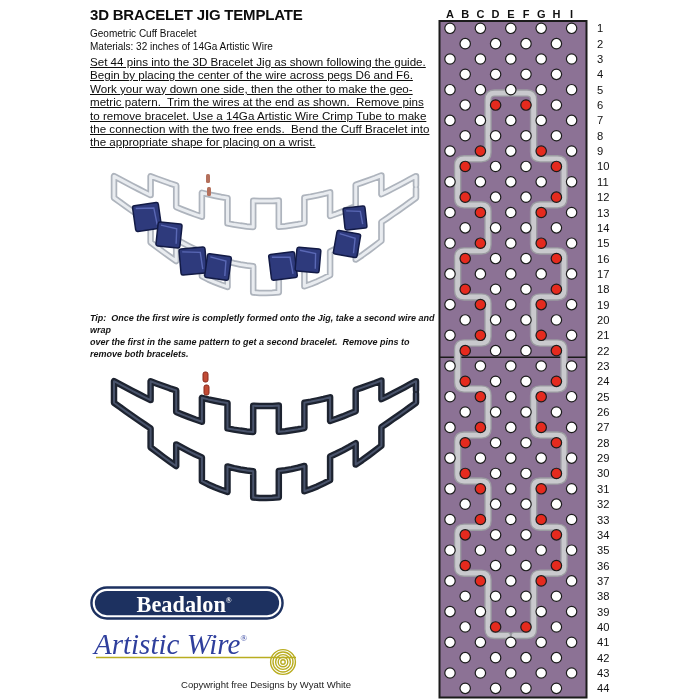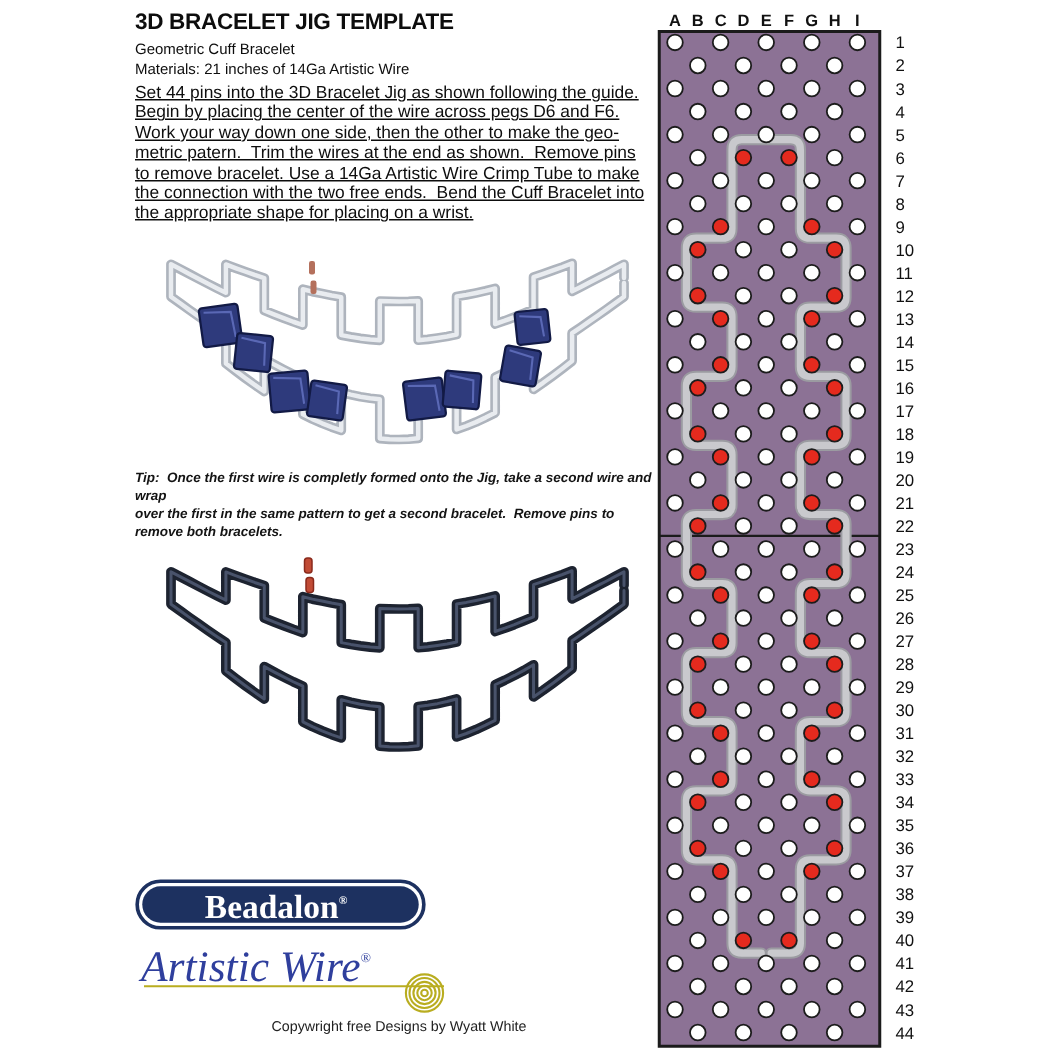--- a/index.html
+++ b/index.html
@@ -20,21 +20,21 @@
   #template-svg{position:absolute;left:0;top:0;}
   svg text{font-family:"Liberation Sans",sans-serif;}
   .serif{font-family:"Liberation Serif",serif;}
 </style>
 </head>
 <body>
 
 <div class="doc">
   <div class="abs title">3D BRACELET JIG TEMPLATE</div>
   <div class="abs sub sub1">Geometric Cuff Bracelet</div>
-  <div class="abs sub sub2">Materials: 21 inches of 14Ga Artistic Wire</div>
+  <div class="abs sub sub2">Materials: 32 inches of 14Ga Artistic Wire</div>
   <div class="abs body-text">Set 44 pins into the 3D Bracelet Jig as shown following the guide.
 Begin by placing the center of the wire across pegs D6 and F6.
 Work your way down one side, then the other to make the geo-
 metric patern.  Trim the wires at the end as shown.  Remove pins
 to remove bracelet. Use a 14Ga Artistic Wire Crimp Tube to make
 the connection with the two free ends.  Bend the Cuff Bracelet into
 the appropriate shape for placing on a wrist.</div>
 
   <svg class="abs photo1" id="photo1" viewBox="0 0 350 165">
       <path d="M326.0,38.4L326.0,33.8L326.0,29.2L320.2,32.2L314.5,35.3L308.7,38.3L302.9,41.3L297.2,44.3L291.4,47.2L291.4,41.0L291.4,34.8L291.4,28.5L285.0,31.0L278.6,33.3L272.1,35.6L265.7,37.8L265.7,44.9L265.7,52.0L265.7,59.2L259.3,61.8L252.9,64.4L246.5,66.8L240.1,69.0L240.1,61.1L240.1,53.2L240.1,45.3L233.7,46.9L227.3,48.3L220.9,49.6L214.4,50.7L214.4,59.2L214.4,67.6L214.4,76.0L208.0,77.3L201.6,78.3L195.2,79.2L188.8,79.8L188.8,71.0L188.8,62.3L188.8,53.6L182.4,53.9L176.0,54.0L169.6,53.9L163.2,53.7L163.2,62.4L163.2,71.2L163.2,79.9L156.8,79.4L150.3,78.6L143.9,77.6L137.5,76.4L137.5,68.0L137.5,59.5L137.5,51.1L131.1,50.0L124.7,48.7L118.3,47.4L111.9,45.8L111.9,53.8L111.9,61.7L111.9,69.7L105.5,67.5L99.1,65.1L92.6,62.6L86.2,60.0L86.2,52.8L86.2,45.6L86.2,38.4L79.8,36.3L73.4,34.0L67.0,31.7L60.6,29.3L60.6,35.6L60.6,41.9L60.6,48.1L54.5,45.1L48.4,42.0L42.3,38.8L36.2,35.6L30.1,32.4L24.0,29.2L24.0,34.6L24.0,40.0L24.0,45.4L24.0,50.8L30.1,55.2L36.2,59.6L42.3,63.9L48.4,68.1L54.5,72.3L60.6,76.4L60.6,82.7L60.6,89.0L60.6,95.3L67.0,100.2L73.4,105.0L79.8,109.6L86.2,114.0L86.2,106.8L86.2,99.6L86.2,92.4L92.6,95.9L99.1,99.3L105.5,102.5L111.9,105.4L111.9,113.3L111.9,121.3L111.9,129.2L118.3,132.4L124.7,135.2L131.1,137.7L137.5,139.9L137.5,131.5L137.5,123.0L137.5,114.5L143.9,116.1L150.3,117.5L156.8,118.5L163.2,119.2L163.2,127.9L163.2,136.7L163.2,145.4L169.6,145.9L176.0,146.0L182.4,145.8L188.8,145.2L188.8,136.4L188.8,127.7L188.8,119.0L195.2,118.2L201.6,117.1L208.0,115.7L214.4,114.0L214.4,122.4L214.4,130.9L214.4,139.3L220.9,137.0L227.3,134.4L233.7,131.4L240.1,128.2L240.1,120.3L240.1,112.4L240.1,104.5L246.5,101.5L252.9,98.3L259.3,94.9L265.7,91.2L265.7,98.4L265.7,105.5L265.7,112.6L272.1,108.2L278.6,103.5L285.0,98.7L291.4,93.7L291.4,87.5L291.4,81.3L291.4,75.1L297.2,71.2L302.9,67.2L308.7,63.2L314.5,59.1L320.2,55.0L326.0,50.8L326.0,46.2L326.0,41.6" fill="none" stroke="#aeb4bd" stroke-width="6.5" stroke-linejoin="round" stroke-linecap="round"></path>

